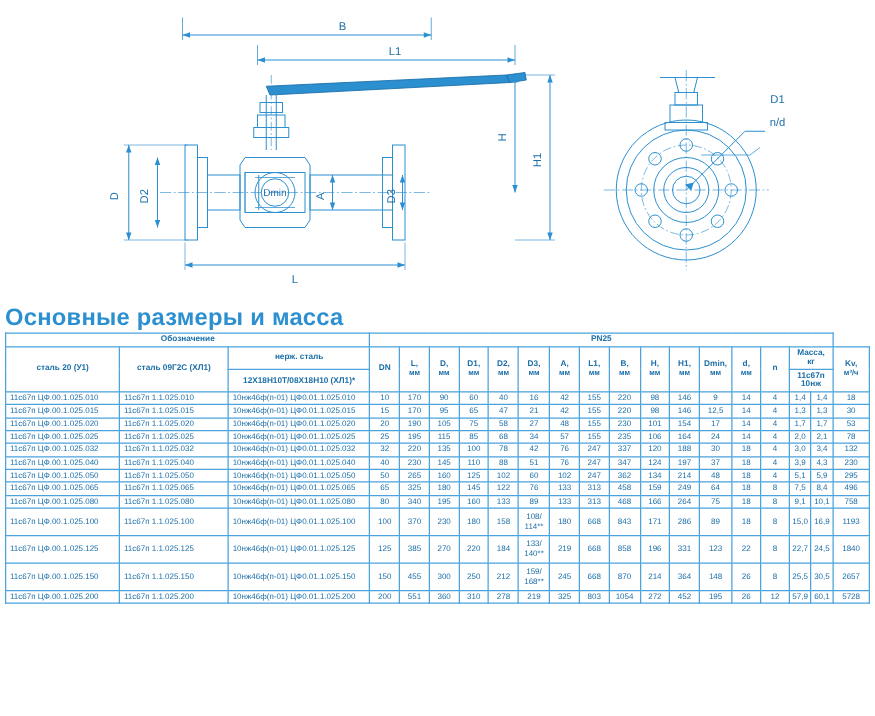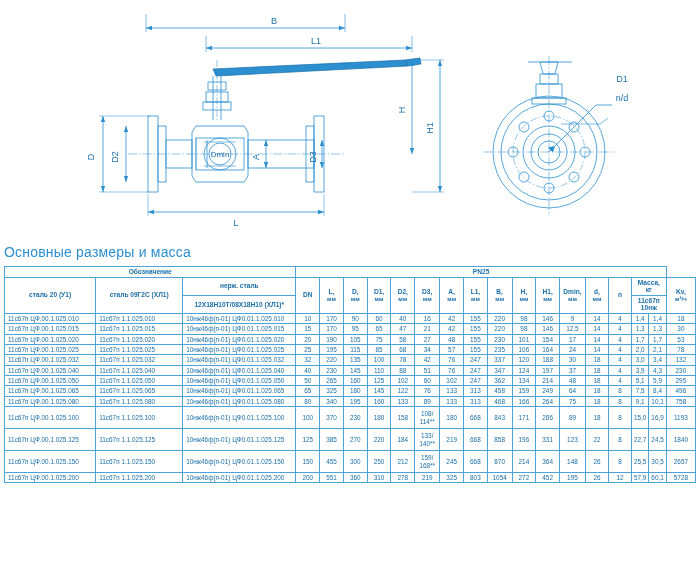--- a/index.html
+++ b/index.html
@@ -12,22 +12,22 @@
     overflow:hidden;
   }
   .drawing{
     position:relative;
     width:700px;height:232px;
   }
   svg.draw{position:absolute;left:0;top:0;}
   .title{
     position:absolute;
     left:4px;top:244px;
-    font-size:14px;
-    font-weight:normal;
+    font-size:19px;
+    font-weight:bold;
     color:#2b8fd0;
     letter-spacing:.2px;
   }
   table.specs{
     position:absolute;
     left:4px;top:266px;
     width:692px;
     border-collapse:collapse;
     font-size:6.4px;
     color:#1b6fa8;

